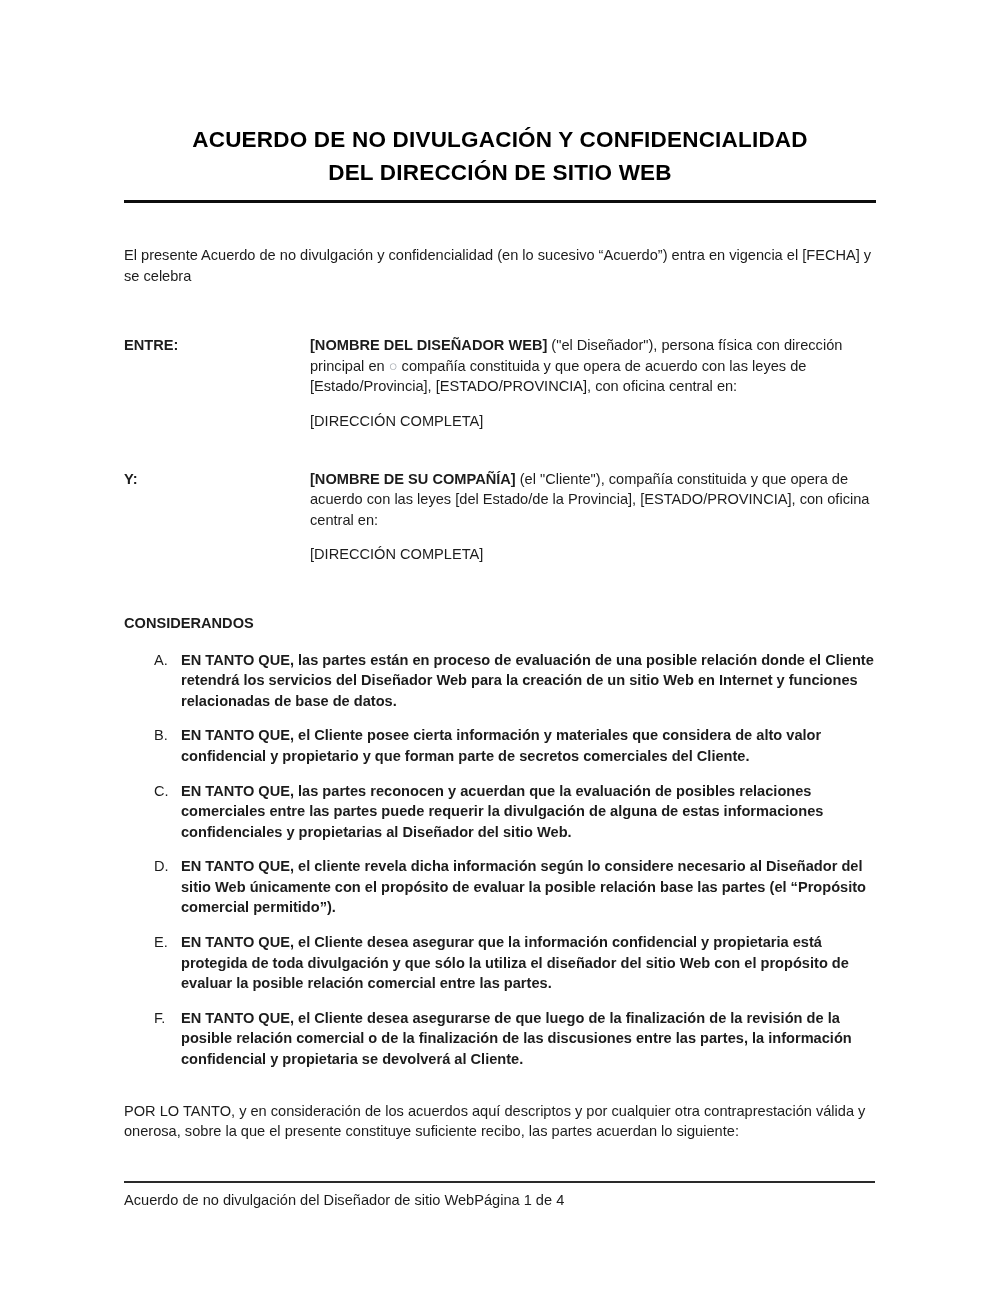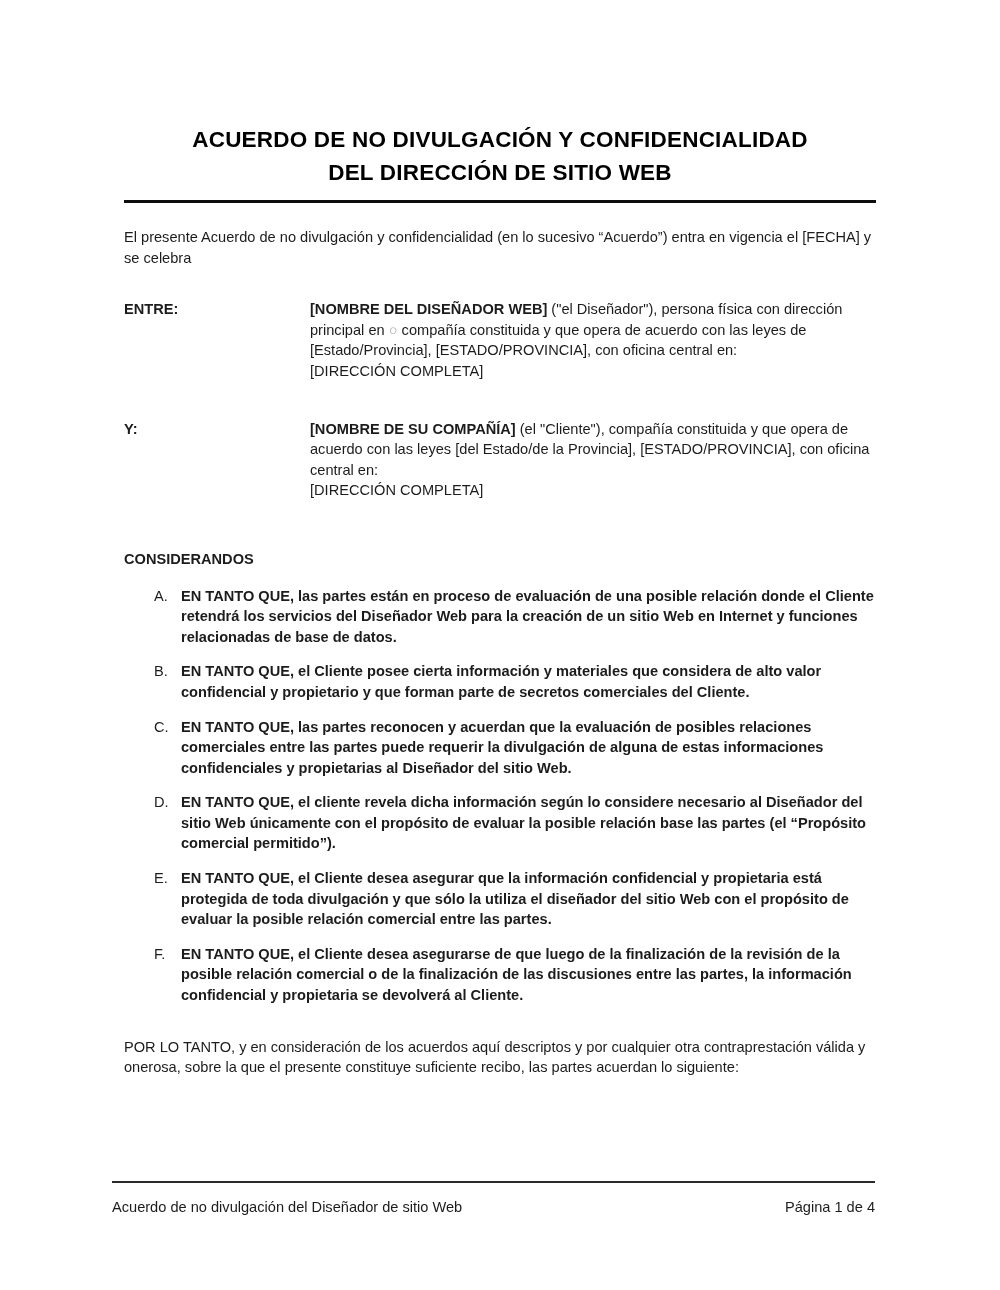--- a/index.html
+++ b/index.html
@@ -26,48 +26,48 @@
     line-height: 33px;
     color: #000000;
     letter-spacing: 0.2px;
   }
   .title-rule {
     height: 0;
     border-top: 3.5px solid #0d0d0d;
     margin-top: 11px;
   }
 
-  .intro { margin-top: 24px; }
+  .intro { margin-top: 42px; }
 
-  .party-row { display: flex; margin-top: 31px; }
+  .party-row { display: flex; margin-top: 49px; }
   .party-row.second { margin-top: 37px; }
   .party-label { width: 186px; flex-shrink: 0; font-weight: bold; }
   .party-text { flex: 1; }
   .party-name { font-weight: bold; }
   .option-marker { color: var(--marker-color, #9aa0a6); }
-  .party-address { margin-left: 186px; }
+  .party-address { margin-top: 14px; margin-left: 186px; }
 
   .recitals-heading { margin-top: 48px; font-weight: bold; }
   .recitals-list { padding-left: 30px; }
   .recital { display: flex; margin-top: 16px; }
   .recital + .recital { margin-top: 14px; }
   .recital-letter { width: 27px; flex-shrink: 0; }
   .recital-text { flex: 1; font-weight: bold; }
 
   .closing { margin-top: 31px; }
 
   .footer {
     position: absolute;
-    left: 106px;
+    left: 118px;
     right: 119px;
     top: 1181px;
     border-top: 2.5px solid #2a2a2a;
-    padding-top: 14px;
+    padding-top: 7px;
     display: flex;
-    justify-content: space-between;
+    justify-content: flex-start;
   }
 </style>
 </head>
 <body>
 
 <div class="page">
   <div class="content">
 
     <div class="doc-title">
       <div>ACUERDO DE NO DIVULGACIÓN Y CONFIDENCIALIDAD</div>

